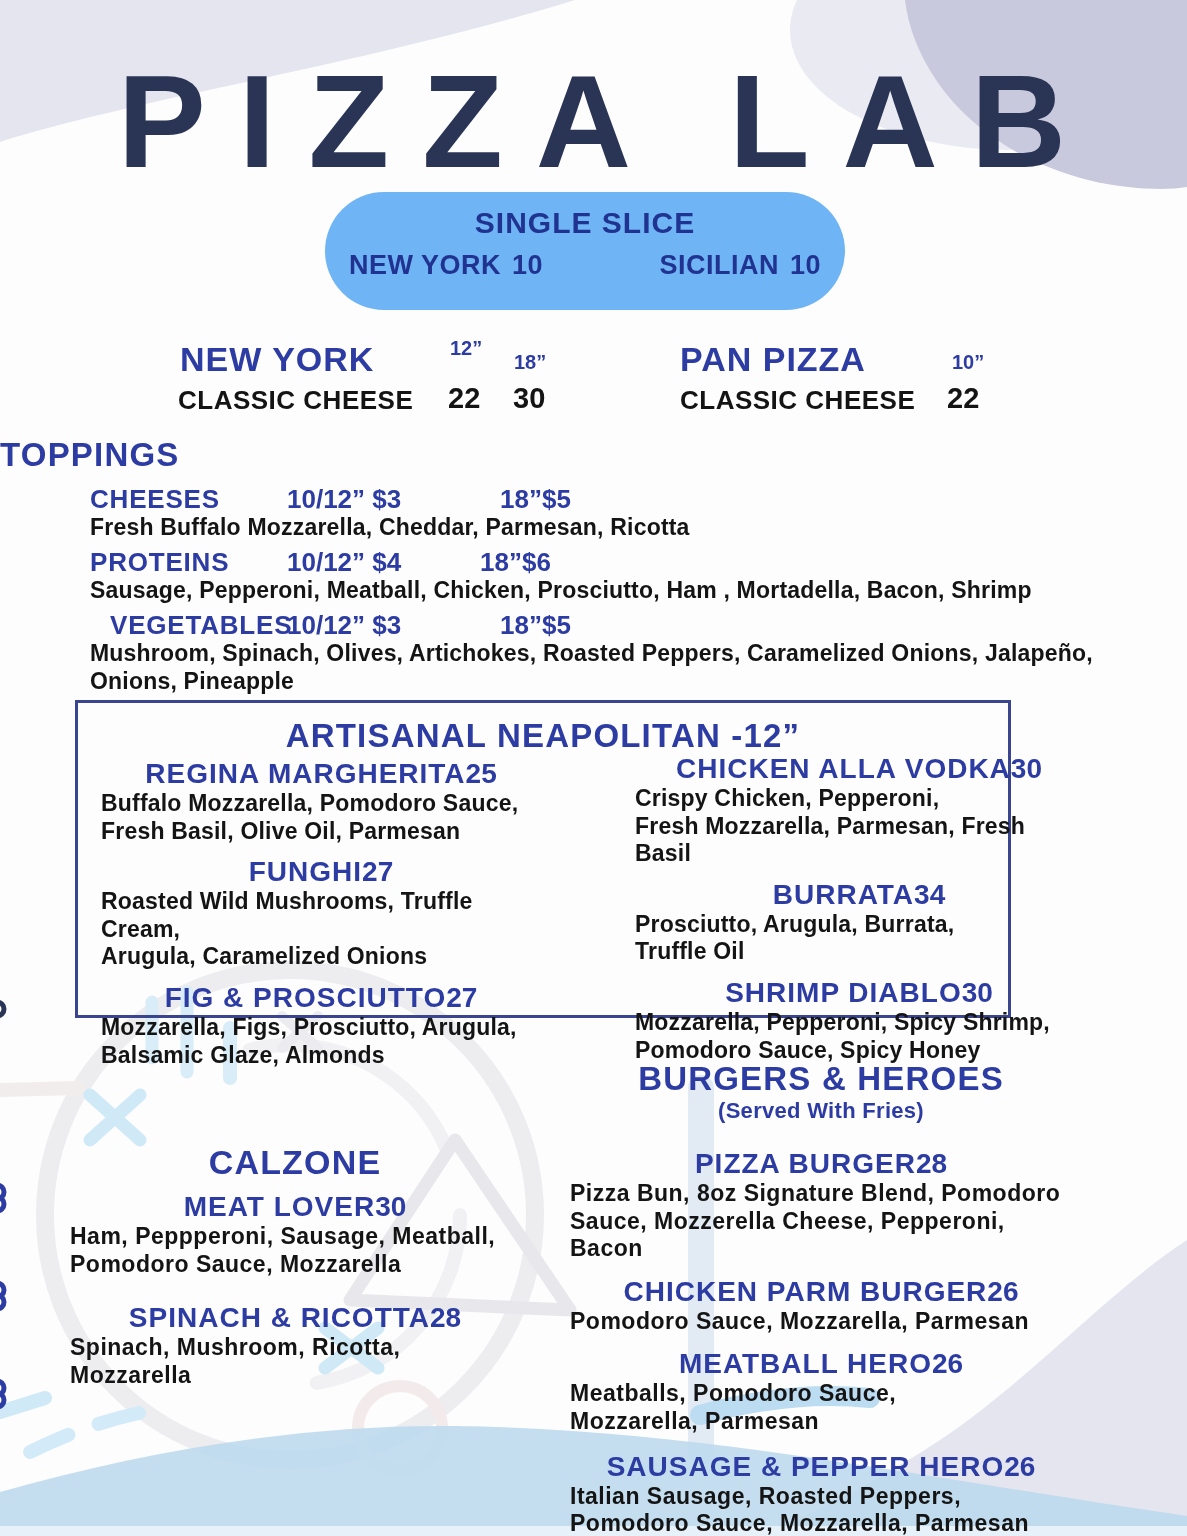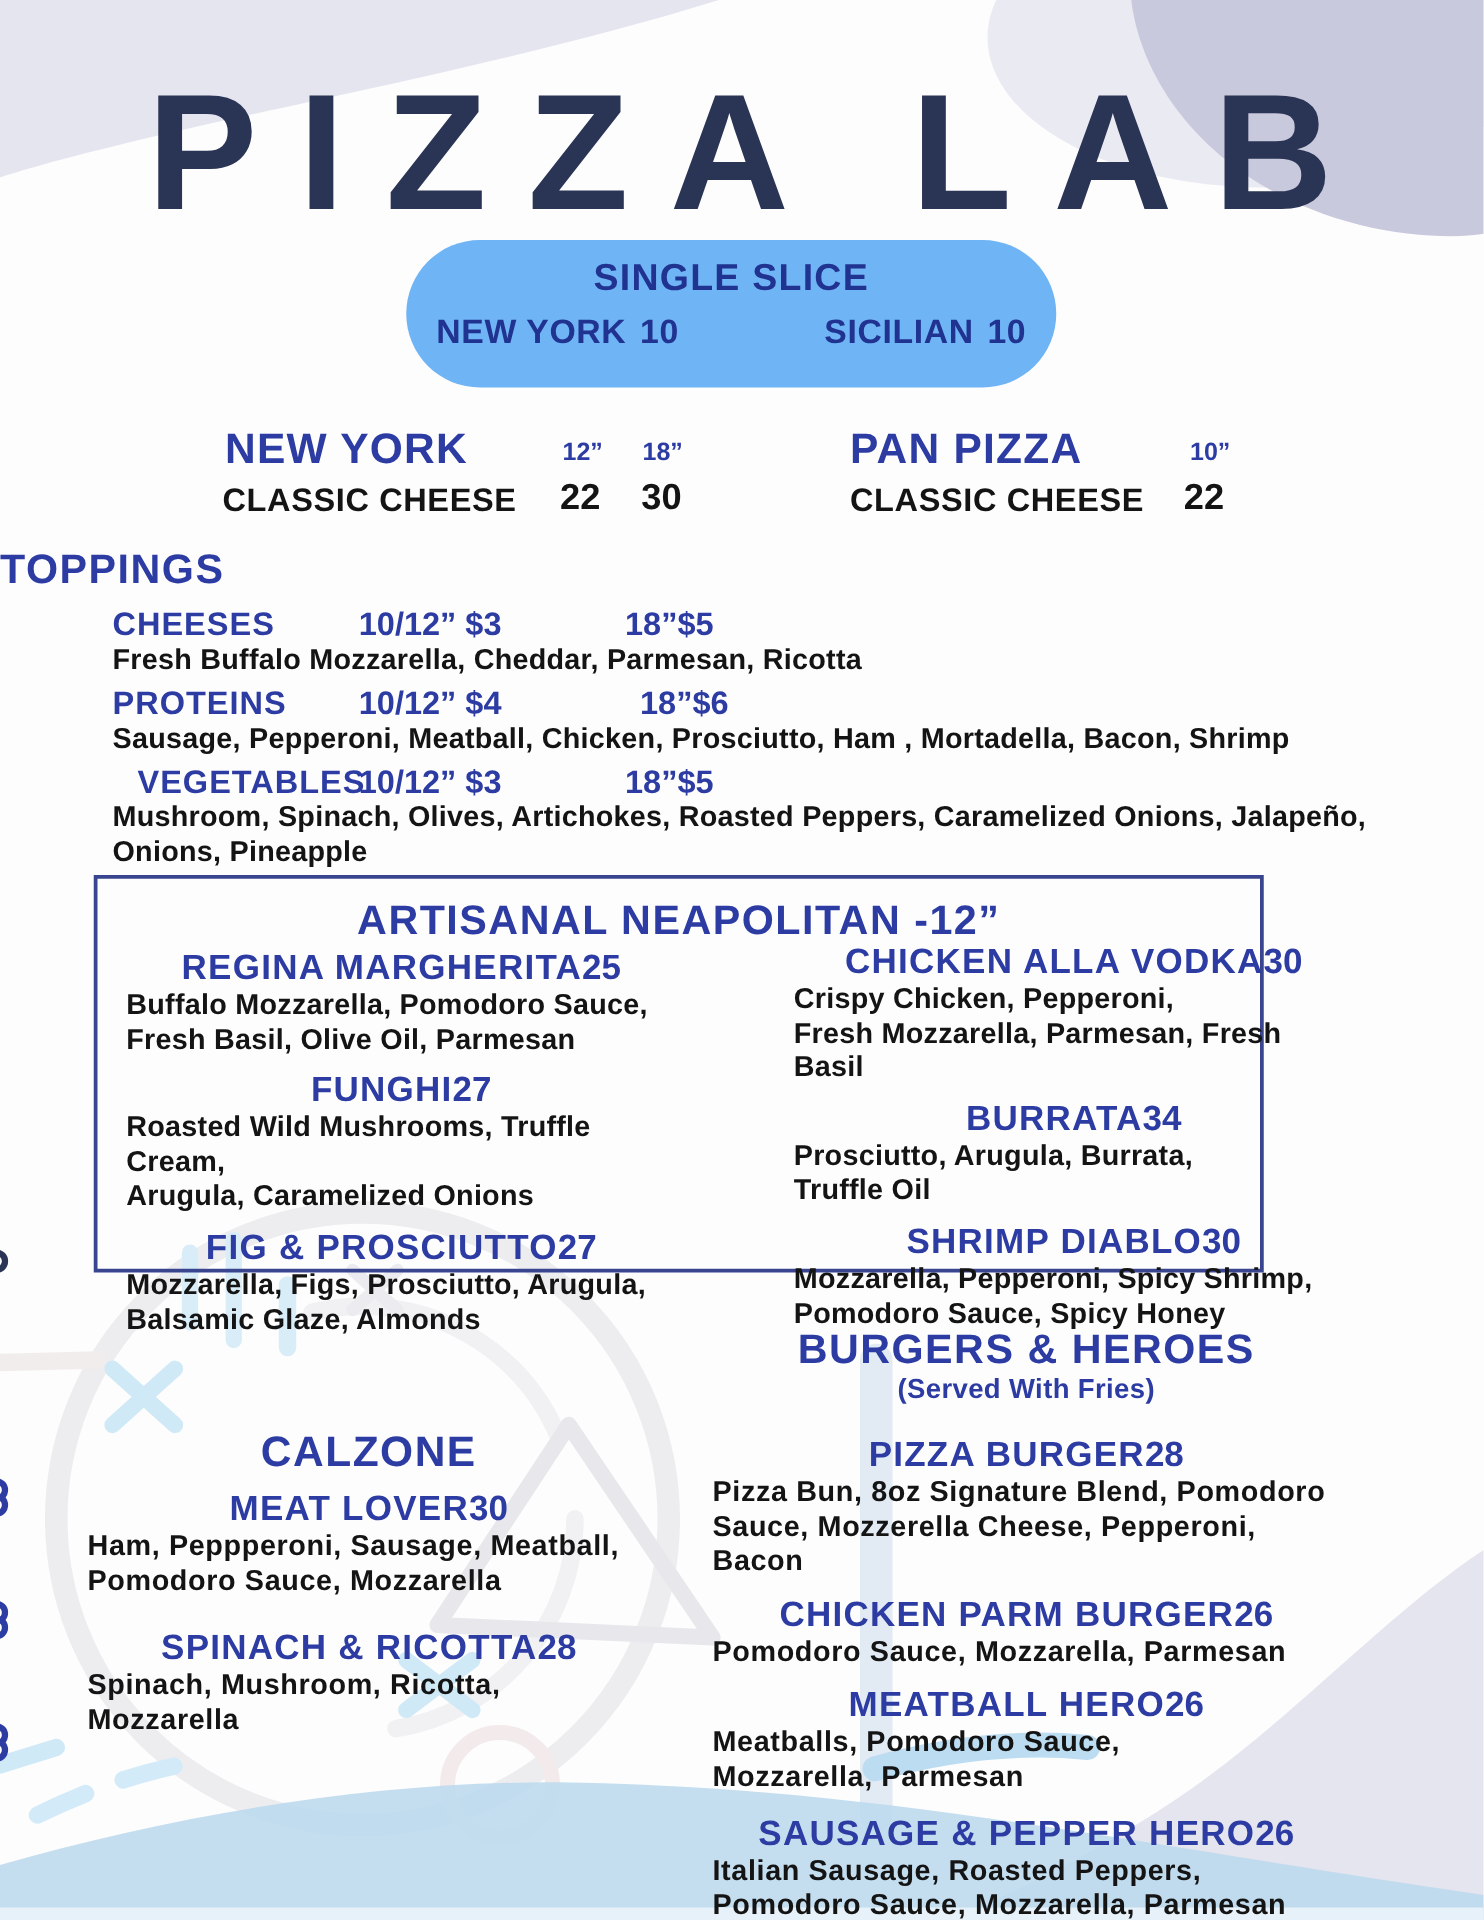--- a/index.html
+++ b/index.html
@@ -115,41 +115,41 @@
           <span>10</span>
         </div>
         <div class="pill-item">
           <span>SICILIAN</span>
           <span>10</span>
         </div>
       </div>
     </div>
 
     <span class="abs pie-heading" style="left:180px; top:340px;">NEW YORK</span>
-    <span class="abs pie-size" style="left:450px; top:351px;">12”</span>
+    <span class="abs pie-size" style="left:450px; top:337px;">12”</span>
     <span class="abs pie-size" style="left:514px; top:351px;">18”</span>
     <span class="abs pie-row-label" style="left:178px; top:385px;">CLASSIC CHEESE</span>
     <span class="abs pie-price" style="left:448px; top:382px;">22</span>
     <span class="abs pie-price" style="left:513px; top:382px;">30</span>
 
     <span class="abs pie-heading" style="left:680px; top:340px;">PAN PIZZA</span>
     <span class="abs pie-size" style="left:952px; top:351px;">10”</span>
     <span class="abs pie-row-label" style="left:680px; top:385px;">CLASSIC CHEESE</span>
     <span class="abs pie-price" style="left:947px; top:382px;">22</span>
 
     <div class="abs section-heading" style="left:0; top:436px; width:1029px; text-align:left;">TOPPINGS</div>
 
     <span class="abs top-name" style="left:90px; top:484px;">CHEESES</span>
     <span class="abs top-price" style="left:287px; top:484px;">10/12” $3</span>
     <span class="abs top-price" style="left:500px; top:484px;">18”$5</span>
     <div class="abs desc" style="left:90px; top:514px; width:1015px;">Fresh Buffalo Mozzarella, Cheddar, Parmesan, Ricotta</div>
 
     <span class="abs top-name" style="left:90px; top:547px;">PROTEINS</span>
     <span class="abs top-price" style="left:287px; top:547px;">10/12” $4</span>
-    <span class="abs top-price" style="left:512px; top:547px;">18”$6</span>
+    <span class="abs top-price" style="left:480px; top:547px;">18”$6</span>
     <div class="abs desc" style="left:90px; top:577px; width:1015px;">Sausage, Pepperoni, Meatball, Chicken, Prosciutto, Ham , Mortadella, Bacon, Shrimp</div>
 
     <span class="abs top-name" style="left:90px; top:610px;margin-left:20px;">VEGETABLES</span>
     <span class="abs top-price" style="left:287px; top:610px;">10/12” $3</span>
     <span class="abs top-price" style="left:500px; top:610px;">18”$5</span>
     <div class="abs desc" style="left:90px; top:640px; width:1015px;">Mushroom, Spinach, Olives, Artichokes, Roasted Peppers, Caramelized Onions, Jalapeño,
 Onions, Pineapple</div>
 
     <div class="abs nea-box">
       <div class="section-heading nea-heading">ARTISANAL NEAPOLITAN -12”</div>

